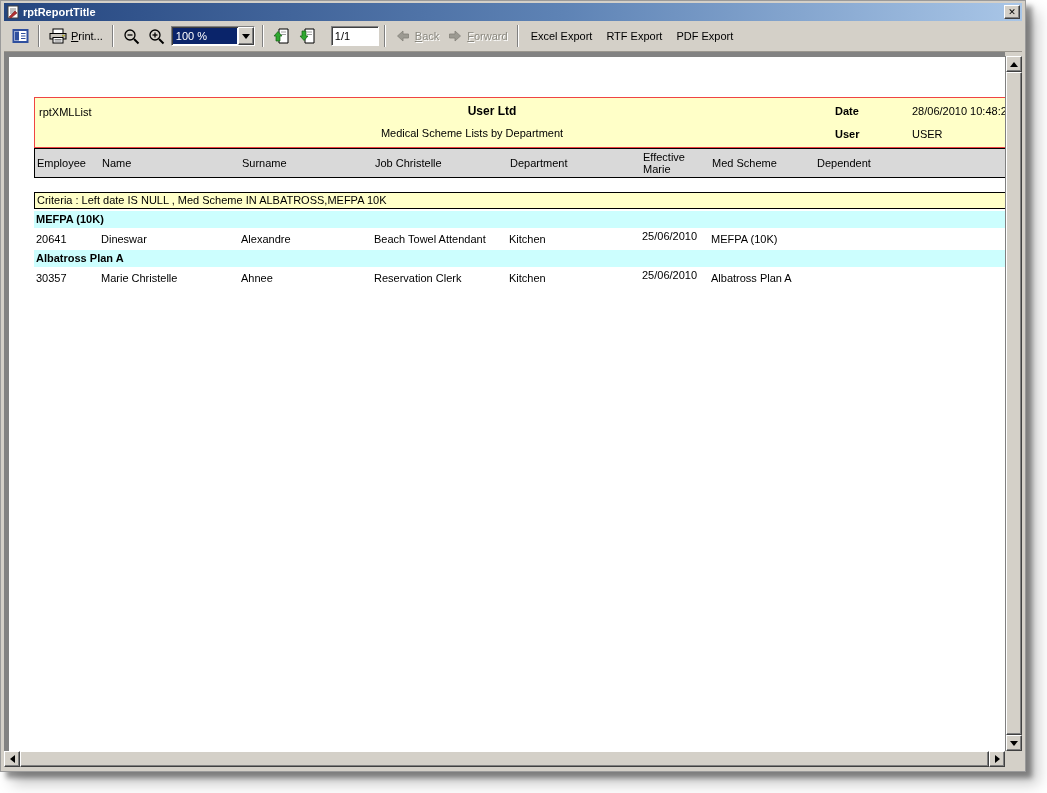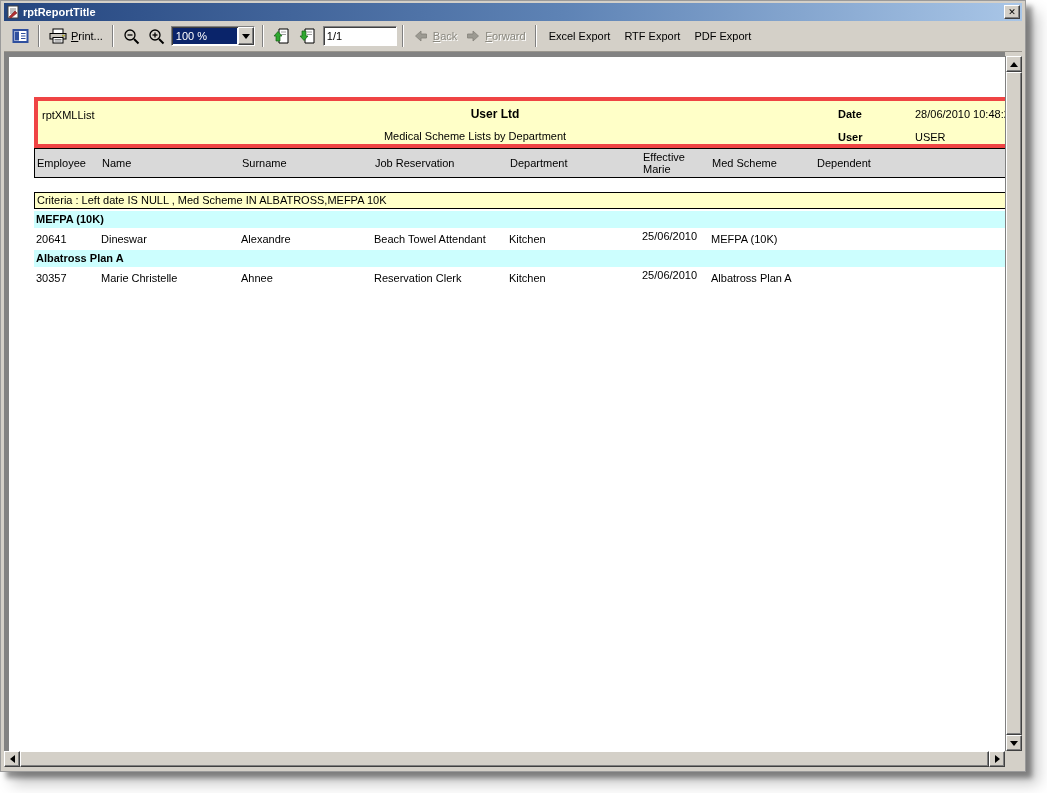--- a/index.html
+++ b/index.html
@@ -34,33 +34,33 @@
   .combo{width:84px;height:20px;background:#fff;display:flex;margin:0 2px;
     border:1px solid;border-color:#808080 #fff #fff #808080;box-shadow:inset 1px 1px 0 #404040;}
   .combo-text{flex:1;background:var(--selection_blue,#0A246A);color:#fff;font-size:11px;
     padding:2px 1px 0 3px;margin:1px;white-space:nowrap;overflow:hidden;}
   .combo-btn{width:16px;background:#D4D0C8;display:flex;align-items:center;justify-content:center;
     border:1px solid;border-color:#fff #404040 #404040 #fff;box-shadow:inset -1px -1px 0 #808080;}
   .tri-down{width:0;height:0;border-left:4px solid transparent;border-right:4px solid transparent;border-top:5px solid #000;}
   .tri-up{width:0;height:0;border-left:4px solid transparent;border-right:4px solid transparent;border-bottom:5px solid #000;}
   .tri-left{width:0;height:0;border-top:4px solid transparent;border-bottom:4px solid transparent;border-right:5px solid #000;}
   .tri-right{width:0;height:0;border-top:4px solid transparent;border-bottom:4px solid transparent;border-left:5px solid #000;}
-  .page-box{width:74px;height:20px;background:#fff;font-size:11px;padding:2px 3px;margin-left:2px;
+  .page-box{width:48px;height:20px;background:#fff;font-size:11px;padding:2px 3px;margin-left:10px;
     border:1px solid;border-color:#808080 #fff #fff #808080;box-shadow:inset 1px 1px 0 #404040;
     font-family:"Liberation Sans",sans-serif;outline:none;}
   .export-btn{padding:4px 7px;font-size:11px;color:#000;white-space:nowrap;text-align:center;}
 
   
   .client{position:absolute;left:3px;right:3px;top:51px;bottom:3px;}
   .viewport{position:absolute;left:0;top:0;right:17px;bottom:17px;background:#fff;overflow:hidden;
     border-left:5px solid #828282;border-top:5px solid #828282;}
   .report{position:absolute;left:25px;top:40px;width:982px;font-size:11px;color:#000;}
 
   .band{position:relative;}
-  .band-header{height:51px;background:var(--band_yellow,#FFFFC8);border:4px solid #ef4444;}
+  .band-header{height:51px;background:var(--band_yellow,#FFFFC8);border:1px solid #ef4444;}
   .band-colhead{height:30px;background:var(--band_grey,#D9D9D9);border:1px solid #000;}
   .band-criteria{height:17px;background:var(--band_yellow,#FFFFC8);border:1px solid #000;margin-top:14px;
     line-height:15px;padding-left:2px;white-space:nowrap;overflow:hidden;}
   .band-group{height:16px;background:var(--band_orange,#F5B876);margin-top:1px;
     font-weight:bold;line-height:16px;padding-left:2px;}
   .band-subgroup{height:17px;background:var(--band_cyan,#CCFEFE);margin-top:2px;
     font-weight:bold;line-height:17px;padding-left:2px;}
   .band-data{height:18px;margin-top:2px;line-height:18px;background:#fff;}
 
   .cell{position:absolute;top:0;bottom:0;white-space:nowrap;}
@@ -205,21 +205,21 @@
           <span class="hdr-datelbl">Date</span>
           <span class="hdr-dateval">28/06/2010 10:48:26</span>
           <span class="hdr-userlbl">User</span>
           <span class="hdr-userval">USER</span>
         </div>
 
         <div class="band band-colhead">
           <span class="cell hcell c-emp">Employee</span>
           <span class="cell hcell c-name">Name</span>
           <span class="cell hcell c-sur">Surname</span>
-          <span class="cell hcell c-job">Job Reservation</span>
+          <span class="cell hcell c-job">Job Christelle</span>
           <span class="cell hcell c-dept">Department</span>
           <span class="cell hcell c-eff">Effective Marie</span>
           <span class="cell hcell c-med">Med Scheme</span>
           <span class="cell hcell c-dep">Dependent</span>
         </div>
 
         <div class="band band-criteria">Criteria : Left date IS NULL , Med Scheme IN ALBATROSS,MEFPA 10K</div>
 
 
         <div class="band band-subgroup">MEFPA (10K)</div>

